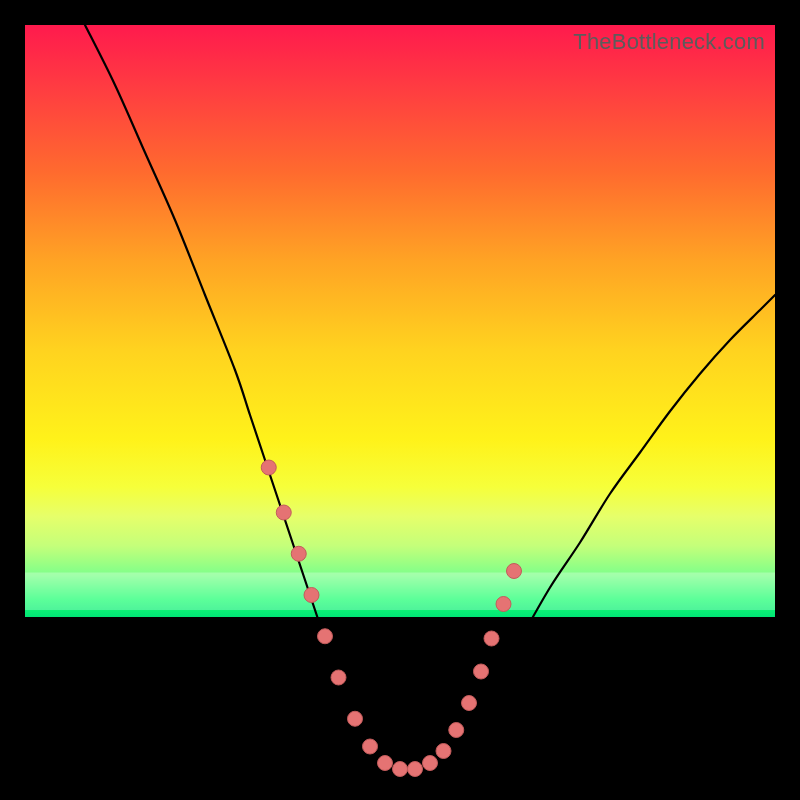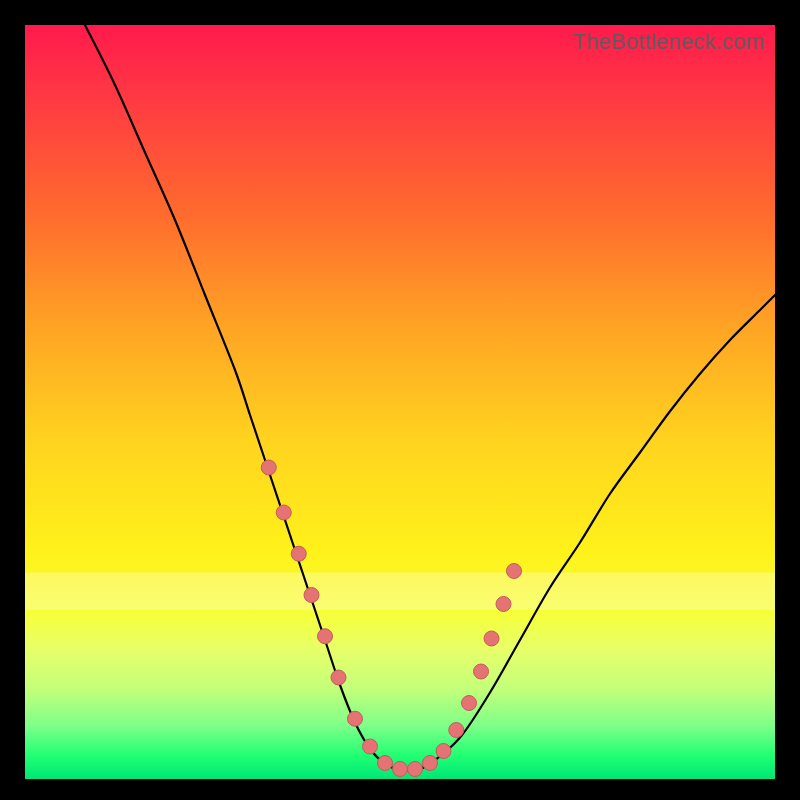--- a/index.html
+++ b/index.html
@@ -15,21 +15,21 @@
     position: relative;
     width: 800px;
     height: 800px;
     background: #000;
   }
   .plot {
     position: absolute;
     left: 25px;
     top: 25px;
     width: 750px;
-    height: 754px;
+    height: 592px;
     background: linear-gradient(to bottom,
       #ff1a4d 0%,
       #ff3a42 10%,
       #ff6b2e 25%,
       #ffa424 40%,
       #ffd31f 55%,
       #fff21a 70%,
       #f6ff3a 78%,
       #e6ff6a 83%,
       #c4ff7a 88%,

